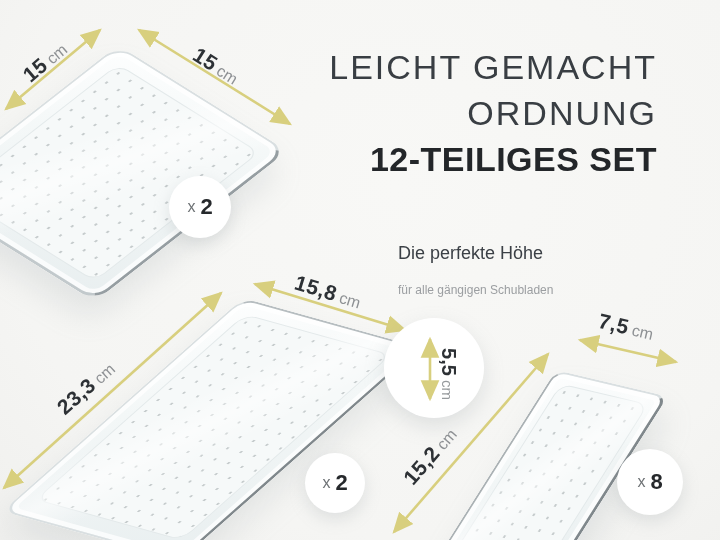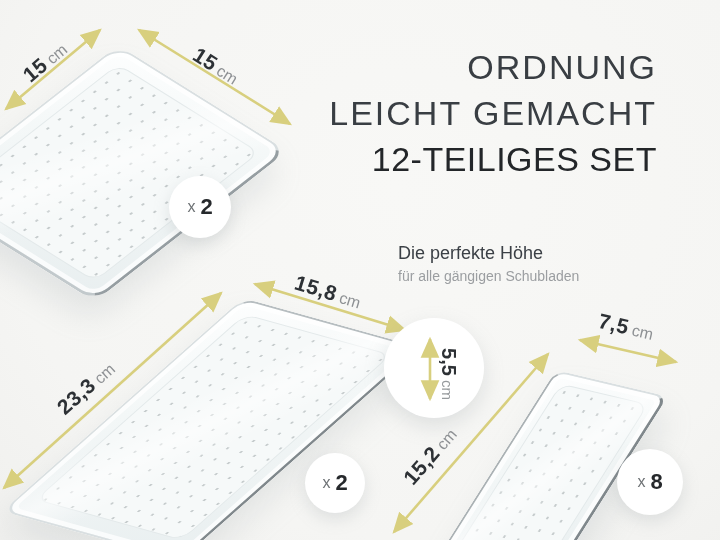--- a/index.html
+++ b/index.html
@@ -65,24 +65,24 @@
   .height-circle svg{ position:absolute; left:34px; top:9px; }
   .height-circle svg line{ stroke:var(--accent); stroke-width:2.6; }
   .height-label{ position:absolute; left:64px; top:50%; transform:translate(-50%,-50%) rotate(90deg) translateX(6px);
     white-space:nowrap; }
   .height-label .num{ font-weight:bold; font-size:20px; color:#2d3135; }
   .height-label .unit{ font-size:15px; color:#969a9d; margin-left:4px; }
 
   
   .heading{ position:absolute; top:44px; right:63px; text-align:right; line-height:46px; }
   .heading .thin{ font-size:34px; font-weight:300; color:#393e43; letter-spacing:2px; }
-  .heading .bold{ font-size:34px; font-weight:normal; color:#232629; letter-spacing:0.5px; }
+  .heading .bold{ font-size:34px; font-weight:bold; color:#232629; letter-spacing:0.5px; }
   .subheading{ position:absolute; left:398px; top:243px; line-height:21px; }
   .subheading .title{ font-size:18px; font-weight:normal; color:#3b4046; }
-  .subheading .subtitle{ font-size:14px; color:#9b9ea1; margin-top:2px; }
+  .subheading .subtitle{ font-size:12px; color:#9b9ea1; margin-top:16px; }
 </style>
 </head>
 <body>
 
 <div class="stage">
 
   <div class="tray tray1">
     <div class="floor"></div>
     <div class="gloss"></div>
   </div>
@@ -149,22 +149,22 @@
   <div class="badge" style="left:305px; top:453px; width:60px; height:60px;">
     <span class="mult">x</span>
       <span class="count">2</span>
   </div>
   <div class="badge" style="left:617px; top:449px; width:66px; height:66px;">
     <span class="mult">x</span>
       <span class="count">8</span>
   </div>
 
   <div class="heading">
+    <div class="thin">LEICHT GEMACHT</div>
     <div class="thin">ORDNUNG</div>
-    <div class="thin">LEICHT GEMACHT</div>
     <div class="bold">12-TEILIGES SET</div>
   </div>
 
   <div class="subheading">
     <div class="title">Die perfekte Höhe</div>
     <div class="subtitle">für alle gängigen Schubladen</div>
   </div>
 
 </div>
 

